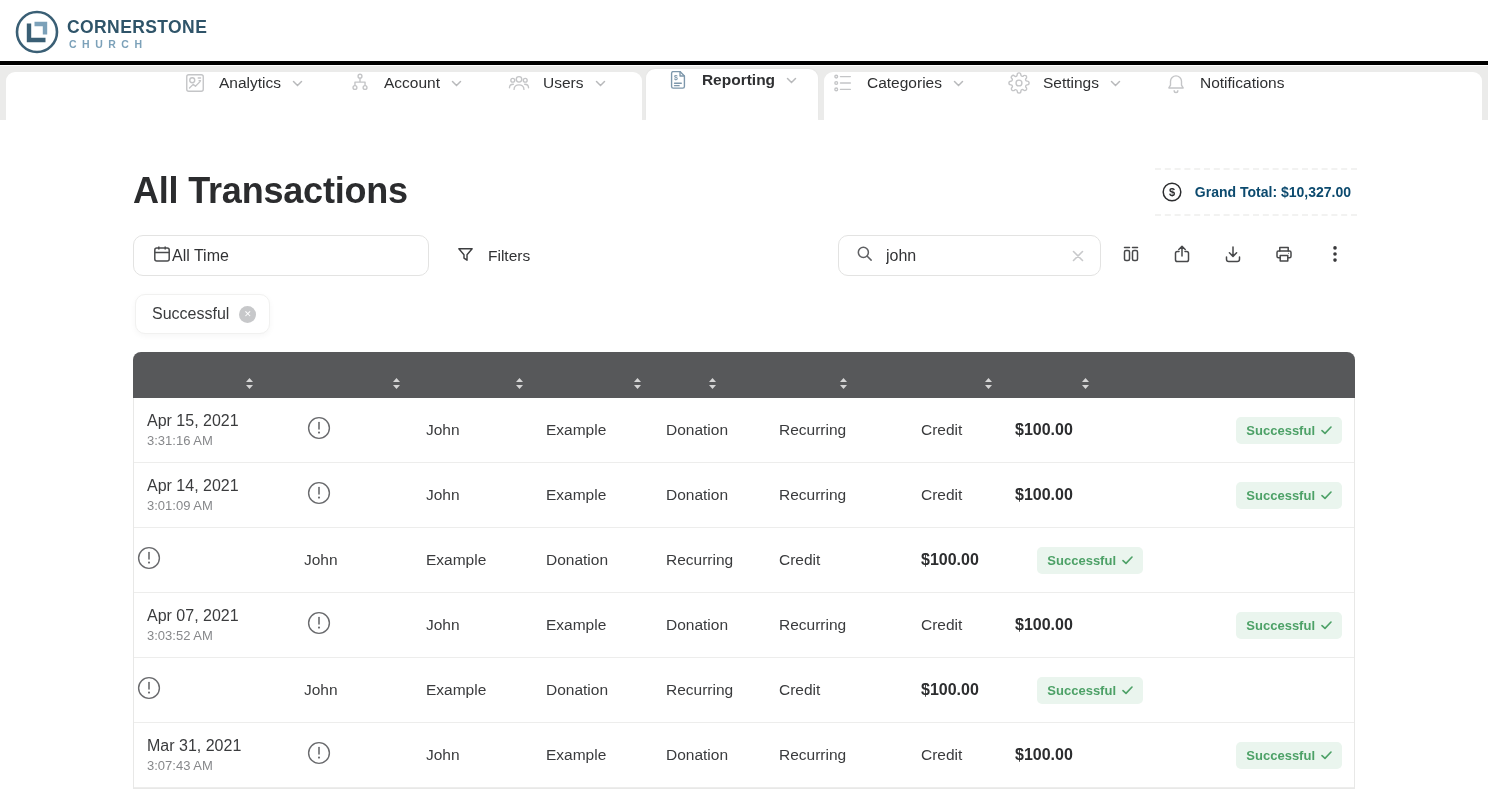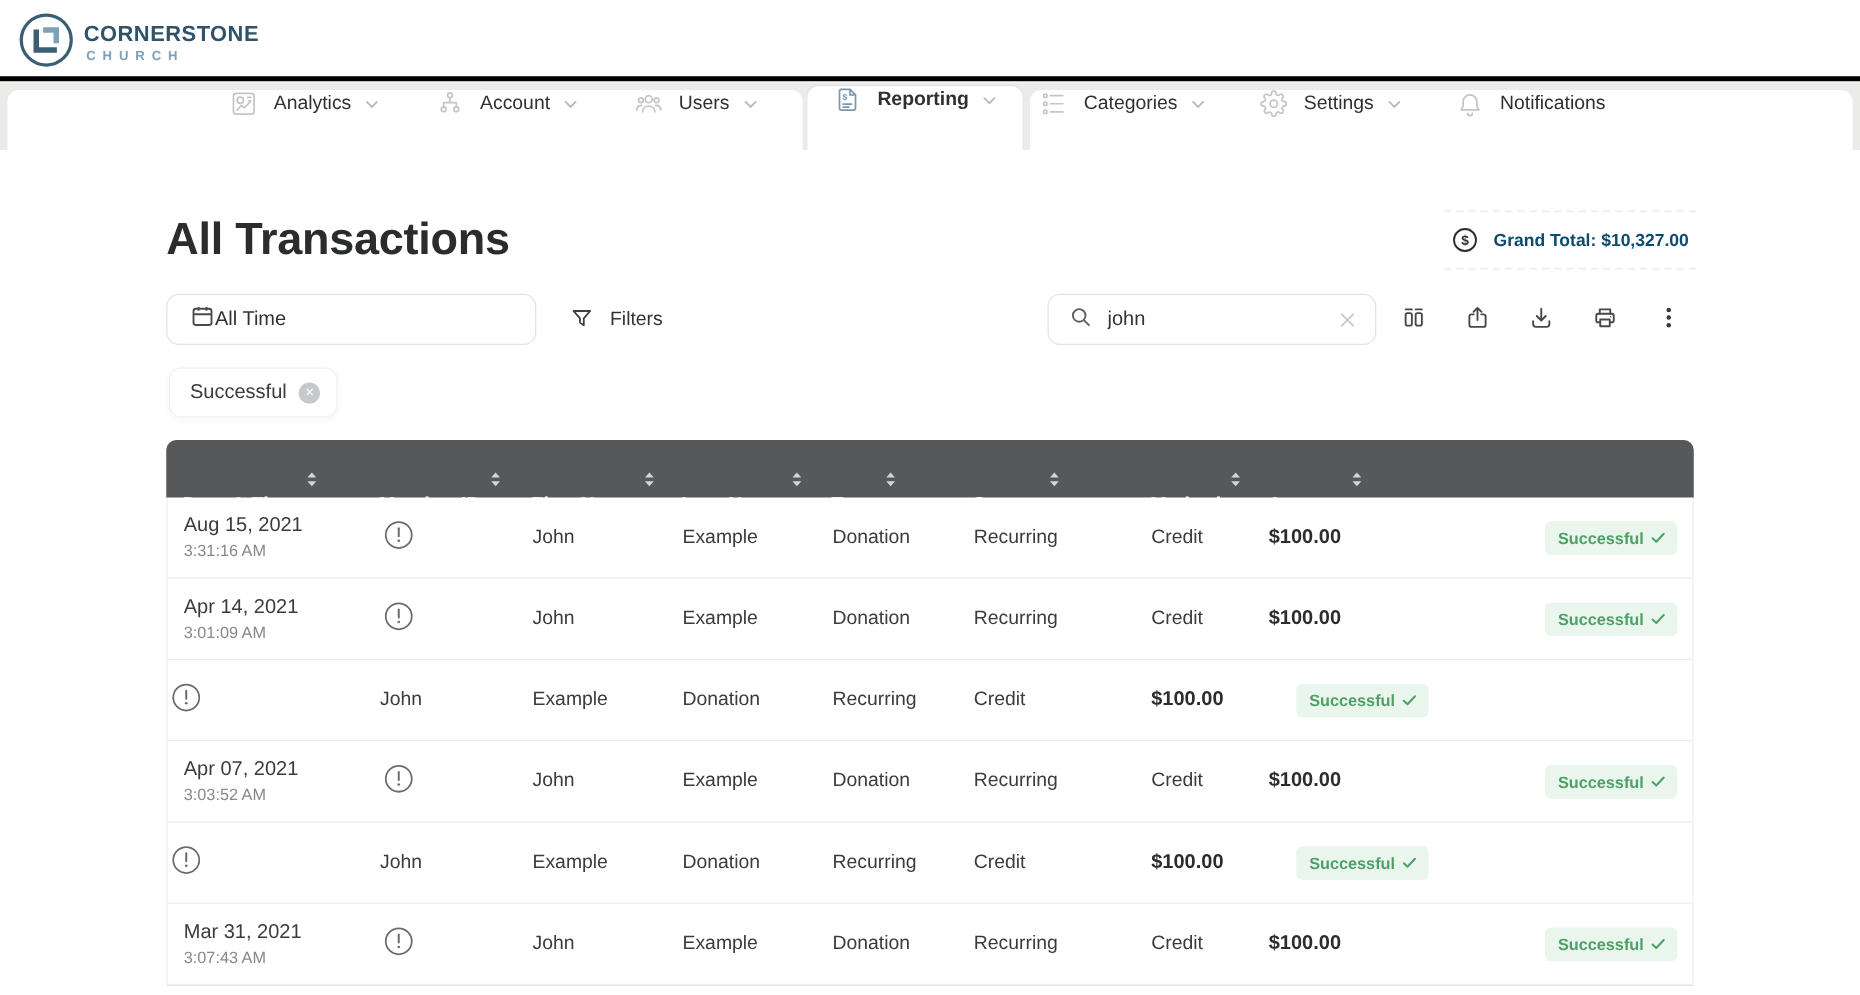--- a/index.html
+++ b/index.html
@@ -398,21 +398,21 @@
         <path d="M4.5 1 L8 5 H1 z"></path>
               <path d="M4.5 12 L1 8 H8 z"></path>
       </svg>
     </span>
   </div>
 <div></div>
       </div>
     <div id="tbody">
   <div class="tr grid-row">
     <div class="td td-date">
-      <div class="date">Aug 15, 2021</div>
+      <div class="date">Apr 15, 2021</div>
       <div class="time">3:31:16 AM</div>
     </div>
     <div class="td">
       <span class="alert-icon">
         <svg width="26" height="26" viewBox="0 0 26 26" fill="none">
           <circle cx="13" cy="13" r="10.4" stroke="currentColor" stroke-width="1.4"></circle>
           <path d="M13 7.6 V14" stroke="currentColor" stroke-width="1.6" stroke-linecap="round"></path>
           <circle cx="13" cy="17.6" r="1.05" fill="currentColor"></circle>
         </svg>
       </span>

